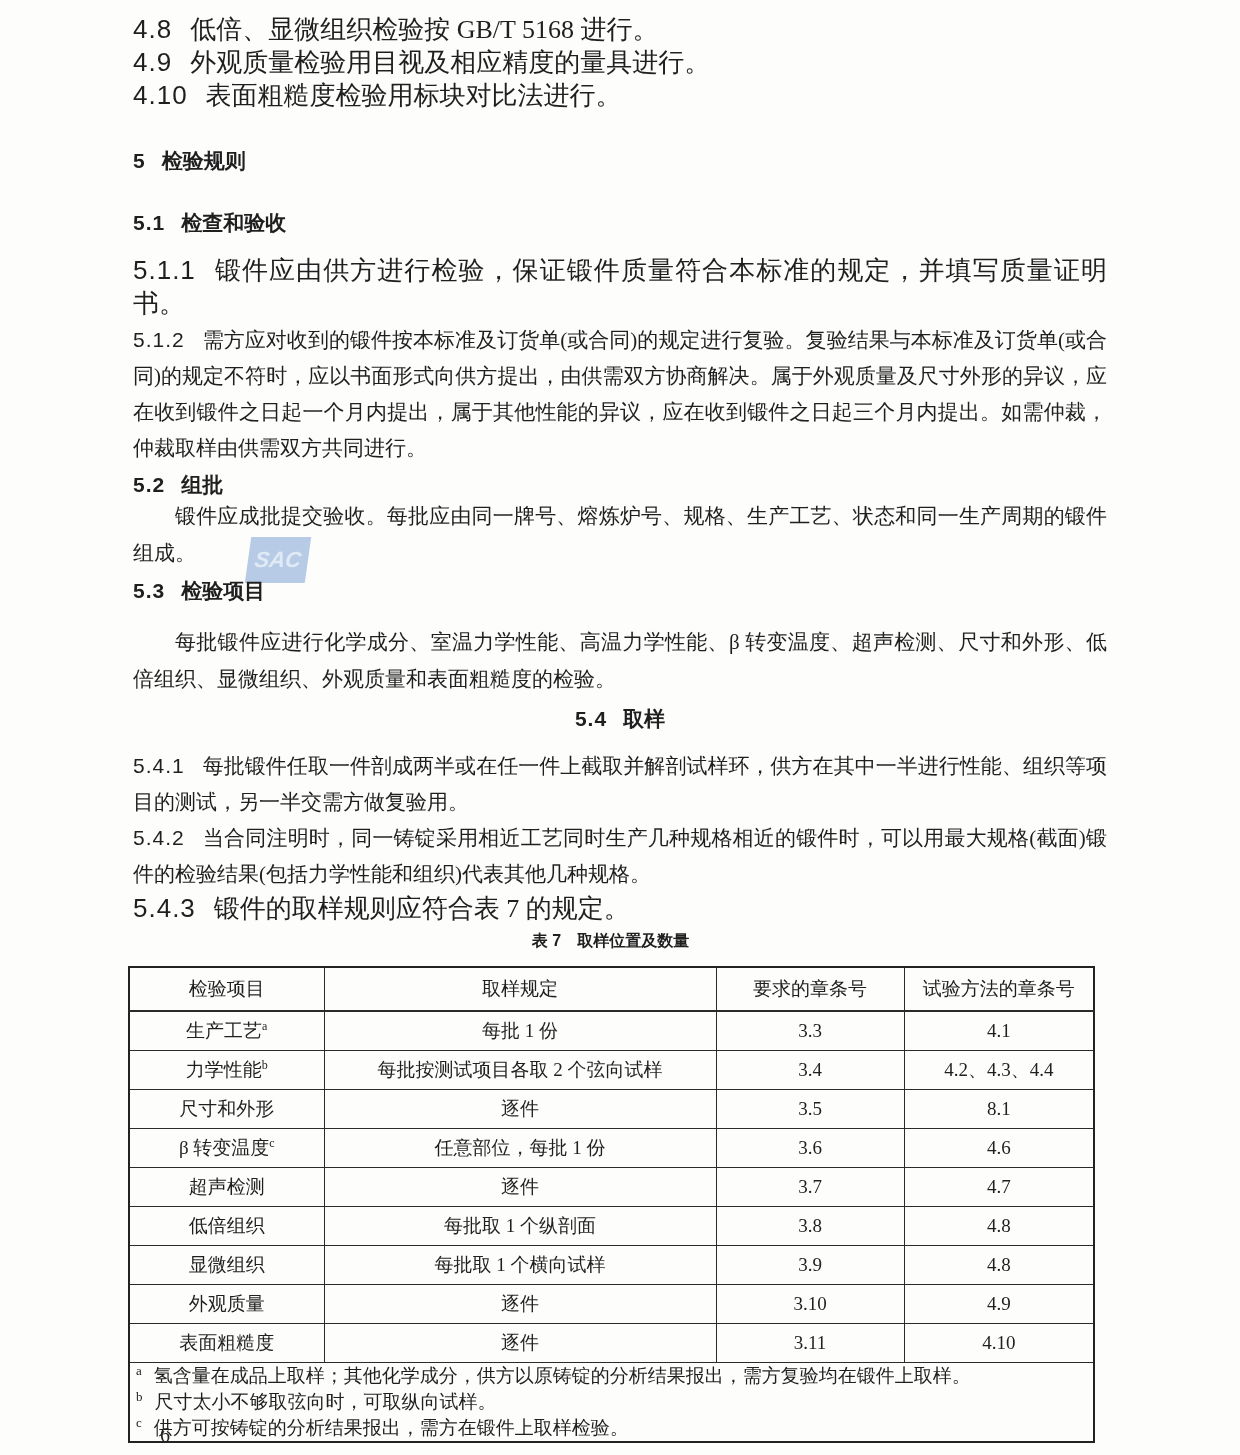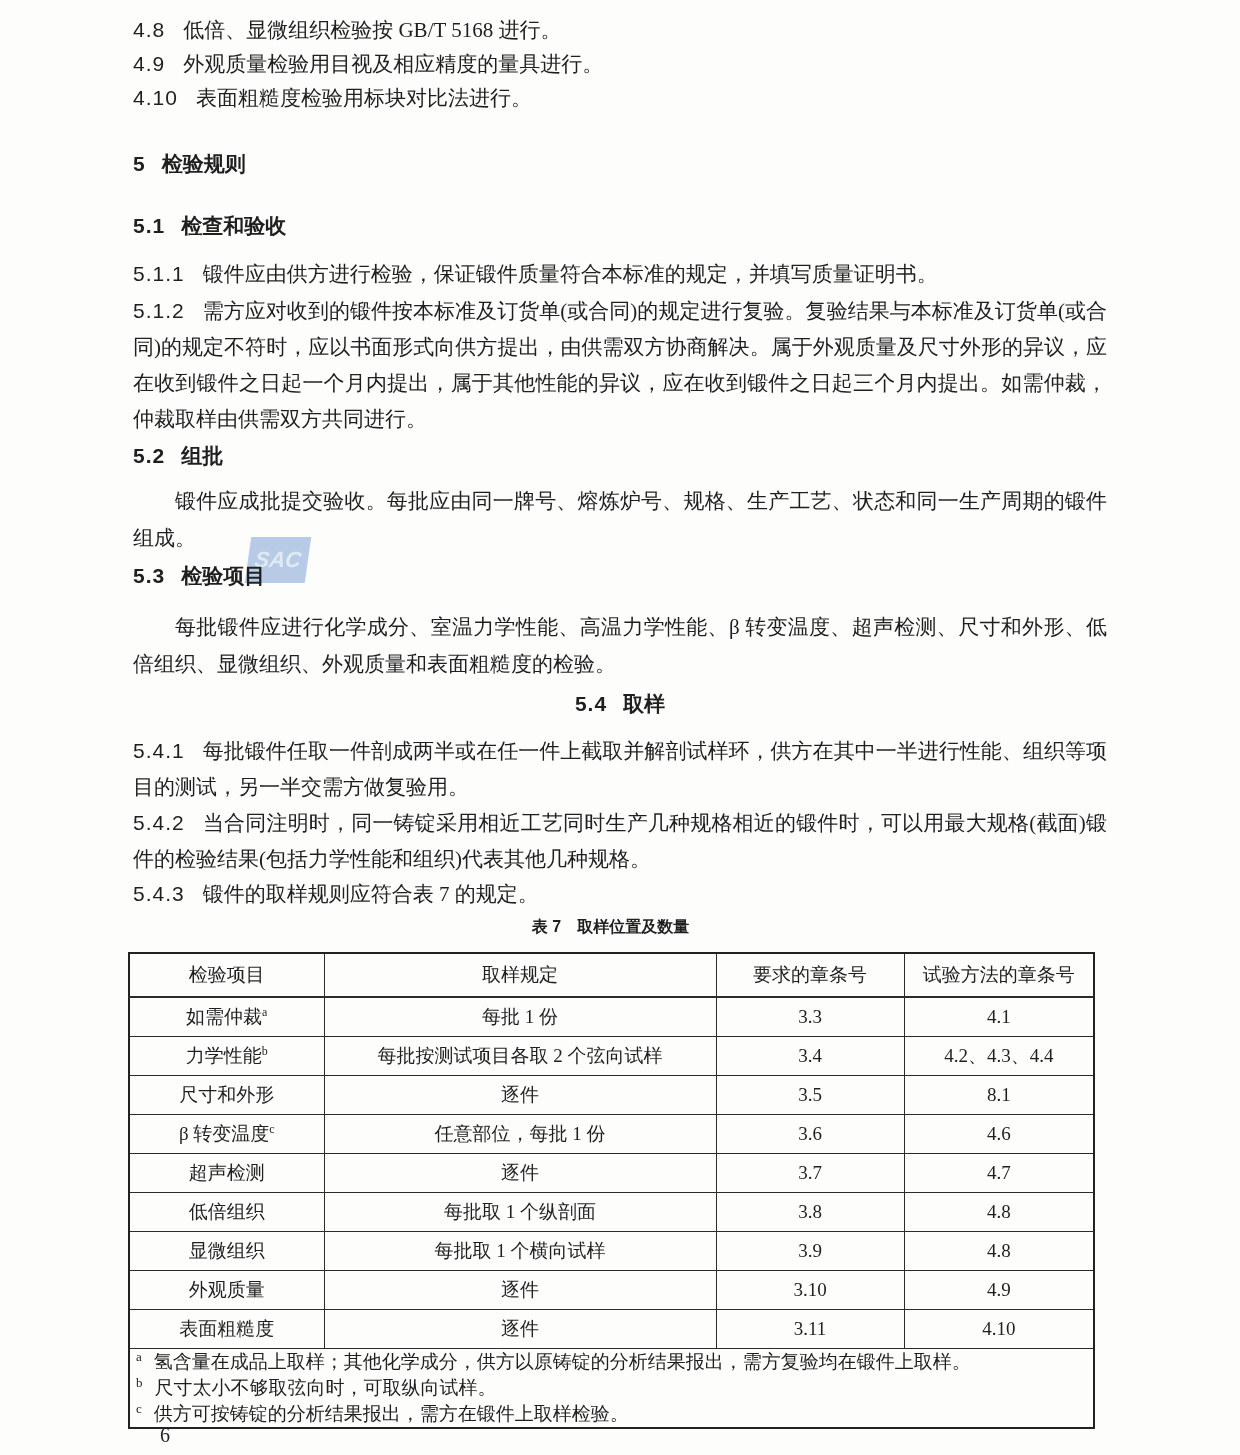--- a/index.html
+++ b/index.html
@@ -4,38 +4,38 @@
 <style>
   html,body { margin:0; padding:0; background:#e9e9e9; }
   .page {
     position:relative; width:1240px; height:1455px; margin:0 auto;
     background:#fdfdfc; overflow:hidden; color:#1f1f1f;
     font-family:"Liberation Serif","DejaVu Serif",serif;
   }
   .content { position:absolute; left:133px; top:13px; width:974px; z-index:1; }
 
   p { margin:0; }
-  .clause { font-size:21px; line-height:33px; text-align:justify; }
+  .clause { font-size:26px; line-height:33px; text-align:justify; }
   .body-par { font-size:21px; line-height:36px; text-align:justify; }
   .body-par.indent { text-indent:2em; }
   .body-par.lh37 { line-height:37px; }
 
   .num {
     font-family:"Liberation Sans","DejaVu Sans",sans-serif;
     margin-right:18px; letter-spacing:1px;
   }
   .hd {
     font-family:"Liberation Sans","DejaVu Sans",sans-serif;
     font-weight:bold; font-size:21px; line-height:26px; margin:0;
   }
   .hd .num { margin-right:16px; }
 
   .mt36 { margin-top:36px; }  .mt18 { margin-top:18px; }
   .mt2  { margin-top:2px;  }  .mt6  { margin-top:6px;  }
-  .mt14 { margin-top:14px; }  .mt20 { margin-top:20px; }
+  .mt14 { }  .mt20 { margin-top:20px; }
   .mt8  { margin-top:8px;text-align:center;  }  .mt16 { margin-top:16px; }  .mt0  { margin-top:0;    }
 
   .tbl-caption {
     font-family:"Liberation Sans","DejaVu Sans",sans-serif;
     font-weight:bold; font-size:16px; text-align:center;
     margin-top:6px; width:965px; margin-left:-5px;
   }
   table.t7 {
     border-collapse:collapse; table-layout:fixed;
     width:965px; margin-left:-5px; margin-top:14px;
@@ -118,21 +118,21 @@
       <thead>
         <tr>
           <th>检验项目</th>
           <th>取样规定</th>
           <th>要求的章条号</th>
           <th>试验方法的章条号</th>
         </tr>
       </thead>
       <tbody>
         <tr>
-          <td><span>如需仲裁</span><span class="sup">a</span></td>
+          <td><span>生产工艺</span><span class="sup">a</span></td>
           <td>每批 1 份</td>
           <td>3.3</td>
           <td>4.1</td>
         </tr>
         <tr>
           <td><span>力学性能</span><span class="sup">b</span></td>
           <td>每批按测试项目各取 2 个弦向试样</td>
           <td>3.4</td>
           <td>4.2、4.3、4.4</td>
         </tr>

